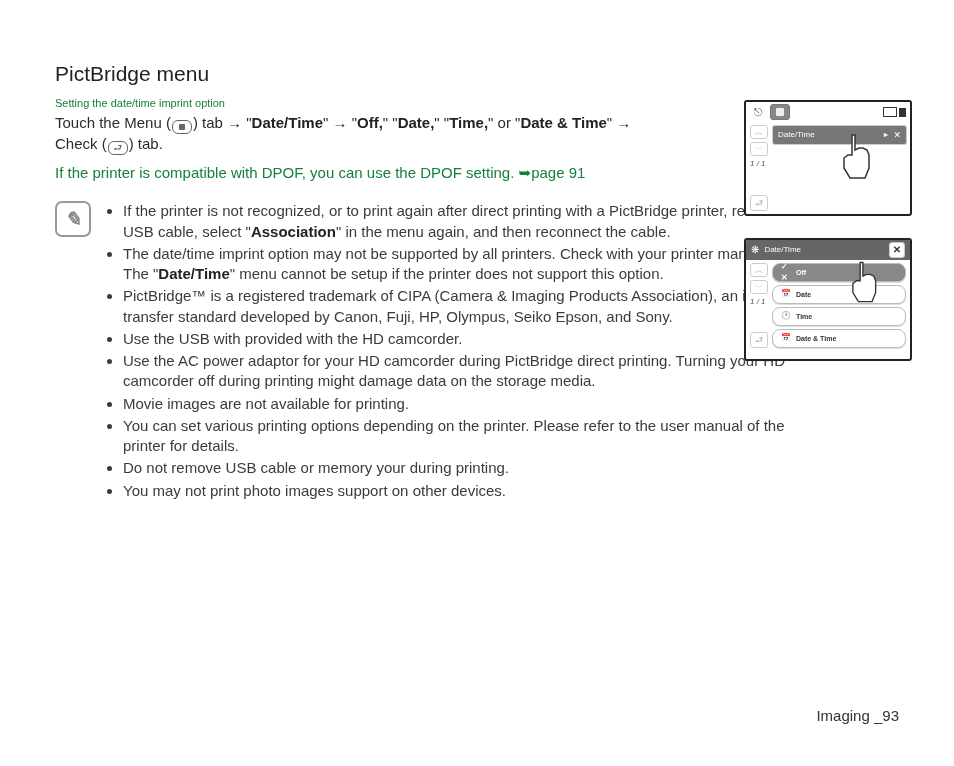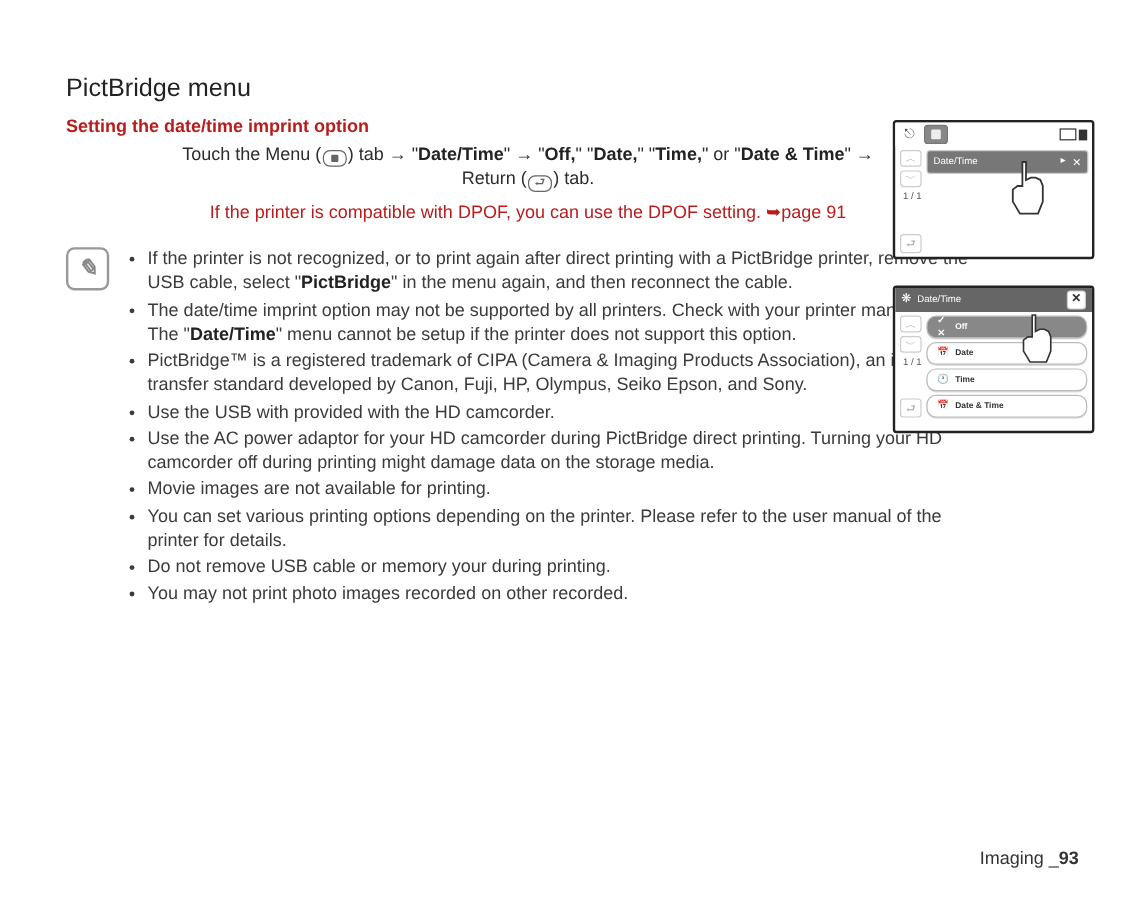--- a/index.html
+++ b/index.html
@@ -17,29 +17,28 @@
     height: 766px;
     box-sizing: border-box;
     padding: 60px 40px 30px 55px;
   }
   .h1 {
     font-size: 21px;
     color: #222;
     margin: 0 0 6px 0;
   }
   .h2 {
-    font-weight: bold;
-    color: #b91c1c;
+    font-weight: normal;
+    color: #15803d;
     margin: 8px 0 2px 0;
-    font-size: 15px;
+    font-size: 11px;
   }
   .intro {
     margin: 0 0 8px 0;
     color: #2c2c2c;
-    text-align: center;
   }
   .arrow {
     font-family: sans-serif;
   }
   .tab-icon {
     display: inline-flex;
     align-items: center;
     justify-content: center;
     width: 18px;
     height: 12px;
@@ -81,34 +80,34 @@
     font-weight: bold;
   }
   ul.bullets {
     margin: 0;
     padding-left: 20px;
   }
   ul.bullets li {
     margin: 0 0 2px 0;
   }
   .dpof {
-    color: #b91c1c;
+    color: #15803d;
   }
   .pagelink {
     font-family: sans-serif;
   }
   .bold { font-weight: bold; color: #222;}
   .footer {
     position: absolute;
     right: 55px;
     bottom: 40px;
     font-size: 15px;
     color: #333;
   }
-  .footer .pnum { font-weight: bold; }
+  .footer .pnum { font-weight: normal; }
 
   
   .shots {
     position: absolute;
     top: 100px;
     right: 42px;
     width: 168px;
     display: flex;
     flex-direction: column;
     gap: 22px;
@@ -169,21 +168,21 @@
     border-radius:3px;
     background:#fff;
     display:flex;align-items:center;justify-content:center;
     font-size:9px;
     color:#aaa;
     box-sizing:border-box;
   }
   .s-btn.h14{height:14px;}
   .s-btn.h16{height:16px;}
   .s-page {
-    font-size:8px;text-align:right;color:#555;width:18px;
+    font-size:8px;text-align:left;color:#555;width:18px;font-style:italic;
   }
   .s-main {
     flex:1;
     padding:3px 3px 3px 0;
     display:flex;flex-direction:column;gap:3px;
     position:relative;
   }
   .s-row {
     height: 18px;
     border:1px solid #ccc;
@@ -253,45 +252,45 @@
           <span class="tab-icon-inner-bars"></span>
         </span><span>) tab </span>
       <span class="arrow">→</span>
       "<span class="bold">Date/Time</span>"
       <span class="arrow">→</span>
       "<span class="bold">Off,</span>"
       "<span class="bold">Date,</span>"
       "<span class="bold">Time,</span>"<span> or </span>"<span class="bold">Date &amp; Time</span>"
       <span class="arrow">→</span>
       <br>
-      <span>Return (</span><span class="tab-icon">
+      <span>Check (</span><span class="tab-icon">
           <span class="tab-icon-inner-arrow">⮐</span>
         </span><span>) tab.</span>
     </p>
 
     <p class="intro dpof">
       <span>If the printer is compatible with DPOF, you can use the DPOF setting. </span><span class="pagelink">➥</span><span>page 91</span>
     </p>
 
     <div class="note-wrap">
       <div class="note-icon">✎</div>
       <ul class="bullets">
         <li>
-          <span>If the printer is not recognized, or to print again after direct printing with a PictBridge printer, remove the USB cable, select "</span><span class="bold">PictBridge</span><span>" in the menu again, and then reconnect the cable.</span>
+          <span>If the printer is not recognized, or to print again after direct printing with a PictBridge printer, remove the USB cable, select "</span><span class="bold">Association</span><span>" in the menu again, and then reconnect the cable.</span>
         </li>
         <li>
           <span>The date/time imprint option may not be supported by all printers. Check with your printer manufacturer. The "</span><span class="bold">Date/Time</span><span>" menu cannot be setup if the printer does not support this option.</span>
         </li>
         <li>PictBridge™ is a registered trademark of CIPA (Camera &amp; Imaging Products Association), an image transfer standard developed by Canon, Fuji, HP, Olympus, Seiko Epson, and Sony.</li>
         <li>Use the USB with provided with the HD camcorder.</li>
         <li>Use the AC power adaptor for your HD camcorder during PictBridge direct printing. Turning your HD camcorder off during printing might damage data on the storage media.</li>
         <li>Movie images are not available for printing.</li>
         <li>You can set various printing options depending on the printer. Please refer to the user manual of the printer for details.</li>
         <li>Do not remove USB cable or memory your during printing.</li>
-        <li>You may not print photo images recorded on other recorded.</li>
+        <li>You may not print photo images support on other devices.</li>
       </ul>
     </div>
   </div>
 
   <div class="shots">
 
     <div class="shot shot1">
       <div class="s-topbar">
         <div class="top-logo">⎋</div>
         <div class="top-menu-tab">

